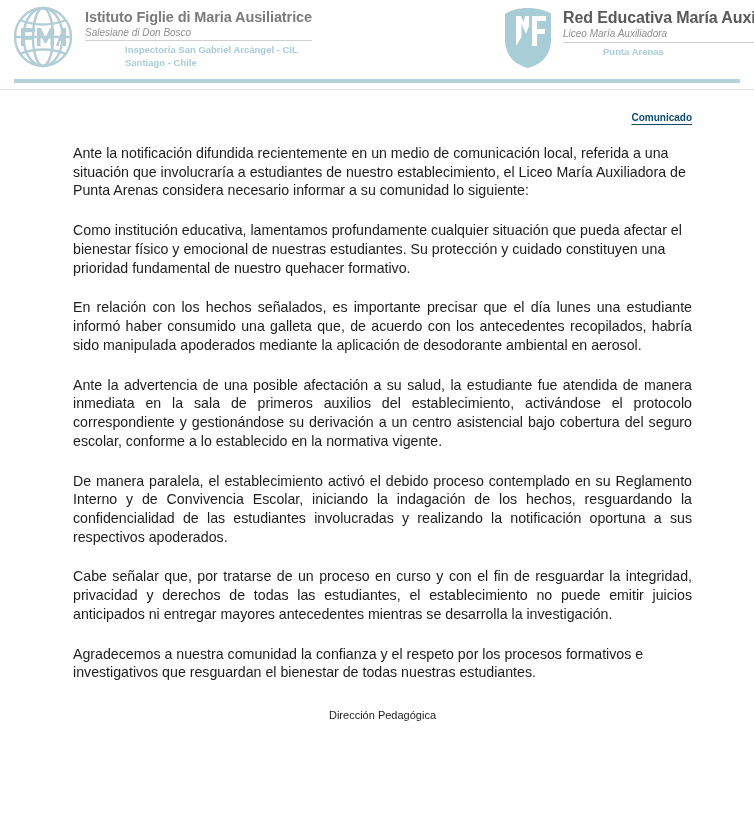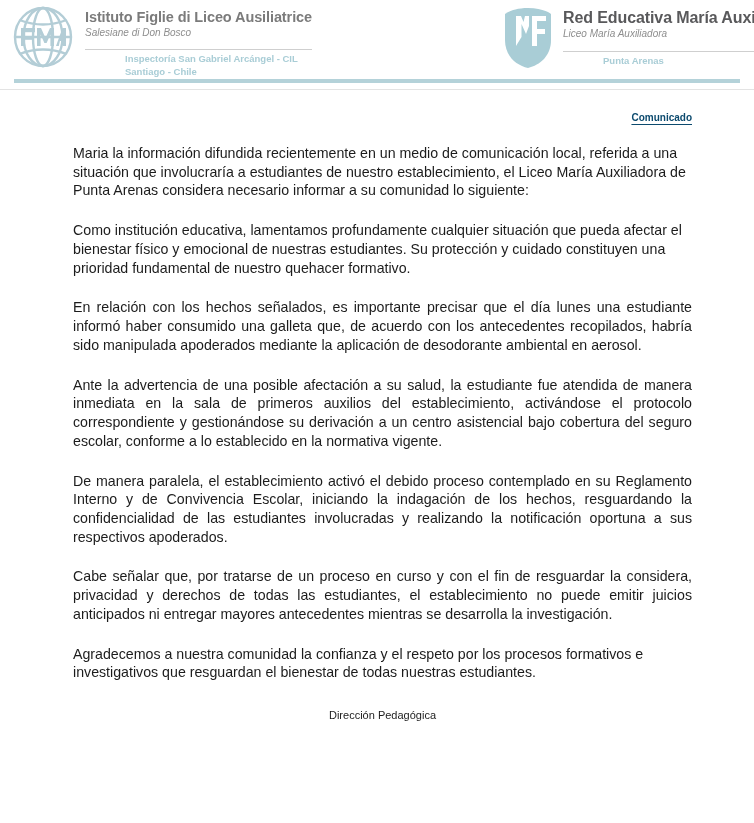--- a/index.html
+++ b/index.html
@@ -46,21 +46,21 @@
     letter-spacing: -0.1px;
     line-height: 1.15;
     white-space: nowrap;
   }
   .brand-title.dark { color: #59595b; }
   .brand-sub {
     font-size: 10px;
     font-style: italic;
     color: #8e8e8e;
     line-height: 1.35;
-    padding-bottom: 10px;
+    padding-bottom: 1px;
     border-bottom: 1px solid #cfcfcf;
     white-space: nowrap;
   }
   .brand-sub-right { padding-right: 6px; }
   .brand-loc {
     font-size: 9.5px;
     font-weight: bold;
     color: #a9cdd6;
     line-height: 1.3;
     margin-top: 3px;
@@ -133,21 +133,21 @@
         <g fill="#b3cdd6">
           <rect x="11" y="22" width="14" height="4.2"></rect>
           <rect x="11" y="22" width="4.2" height="18"></rect>
           <rect x="11" y="30" width="11" height="3.8"></rect>
           <polygon points="27,40 27,22 31,22 35.5,32 40,22 44,22 44,40 40.4,40 40.4,28.5 36.6,37 34.4,37 30.6,28.5 30.6,40"></polygon>
           <path d="M46 40 L52.5 22 L56 22 L56 40 L52.6 40 L52.6 35 L49.9 35 L48.8 40 Z"></path>
         </g>
       </svg>
     </span>
     <div class="brand-text">
-      <div class="brand-title">Istituto Figlie di Liceo Ausiliatrice</div>
+      <div class="brand-title">Istituto Figlie di Maria Ausiliatrice</div>
       <div class="brand-sub">Salesiane di Don Bosco</div>
       <div class="brand-loc">Inspectoría San Gabriel Arcángel - CIL</div>
       <div class="brand-loc" style="margin-top:0">Santiago - Chile</div>
     </div>
   </div>
 
   <div class="brand brand-right">
     <span class="logo-mark">
       <svg width="52" height="64" viewBox="0 0 52 64" aria-hidden="true">
         <path d="M26 2 C10 2 3 8 3 8 L3 34 C3 50 14 59 26 62 C38 59 49 50 49 34 L49 8 C49 8 42 2 26 2 Z" fill="#a9cdd6"></path>
@@ -165,22 +165,22 @@
   </div>
 
   <div class="header-rule"></div>
   <div class="header-rule-thin"></div>
 </div>
 
 <div class="sheet">
 
   <div class="doc-title">Comunicado</div>
 
-  <p class="para">Maria la información difundida recientemente en un medio de comunicación local, referida a una situación que involucraría a estudiantes de nuestro establecimiento, el Liceo María Auxiliadora de Punta Arenas considera necesario informar a su comunidad lo siguiente:</p>
+  <p class="para">Ante la notificación difundida recientemente en un medio de comunicación local, referida a una situación que involucraría a estudiantes de nuestro establecimiento, el Liceo María Auxiliadora de Punta Arenas considera necesario informar a su comunidad lo siguiente:</p>
   <p class="para">Como institución educativa, lamentamos profundamente cualquier situación que pueda afectar el bienestar físico y emocional de nuestras estudiantes. Su protección y cuidado constituyen una prioridad fundamental de nuestro quehacer formativo.</p>
   <p class="para justify">En relación con los hechos señalados, es importante precisar que el día lunes una estudiante informó haber consumido una galleta que, de acuerdo con los antecedentes recopilados, habría sido manipulada apoderados mediante la aplicación de desodorante ambiental en aerosol.</p>
   <p class="para justify">Ante la advertencia de una posible afectación a su salud, la estudiante fue atendida de manera inmediata en la sala de primeros auxilios del establecimiento, activándose el protocolo correspondiente y gestionándose su derivación a un centro asistencial bajo cobertura del seguro escolar, conforme a lo establecido en la normativa vigente.</p>
   <p class="para justify">De manera paralela, el establecimiento activó el debido proceso contemplado en su Reglamento Interno y de Convivencia Escolar, iniciando la indagación de los hechos, resguardando la confidencialidad de las estudiantes involucradas y realizando la notificación oportuna a sus respectivos apoderados.</p>
-  <p class="para justify">Cabe señalar que, por tratarse de un proceso en curso y con el fin de resguardar la considera, privacidad y derechos de todas las estudiantes, el establecimiento no puede emitir juicios anticipados ni entregar mayores antecedentes mientras se desarrolla la investigación.</p>
+  <p class="para justify">Cabe señalar que, por tratarse de un proceso en curso y con el fin de resguardar la integridad, privacidad y derechos de todas las estudiantes, el establecimiento no puede emitir juicios anticipados ni entregar mayores antecedentes mientras se desarrolla la investigación.</p>
   <p class="para">Agradecemos a nuestra comunidad la confianza y el respeto por los procesos formativos e investigativos que resguardan el bienestar de todas nuestras estudiantes.</p>
 
   <div class="signoff">Dirección Pedagógica</div>
 </div>
 
 </body></html>

